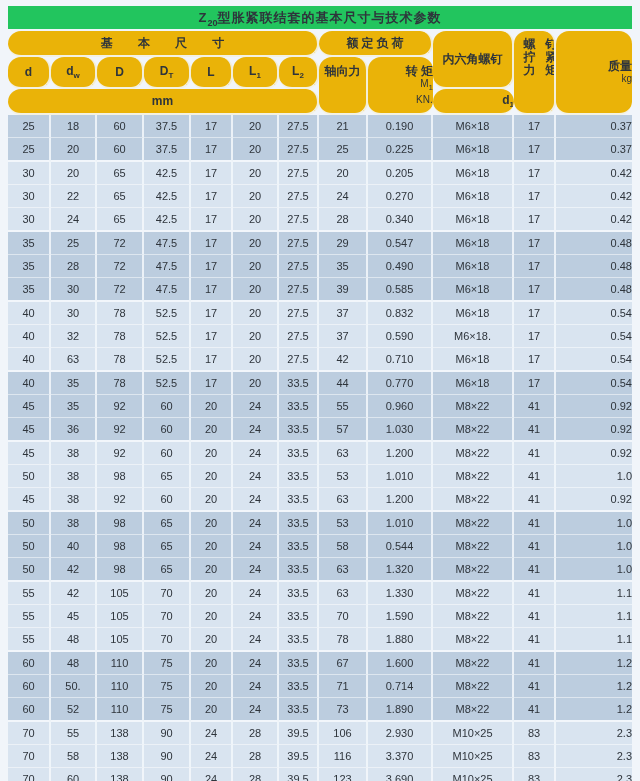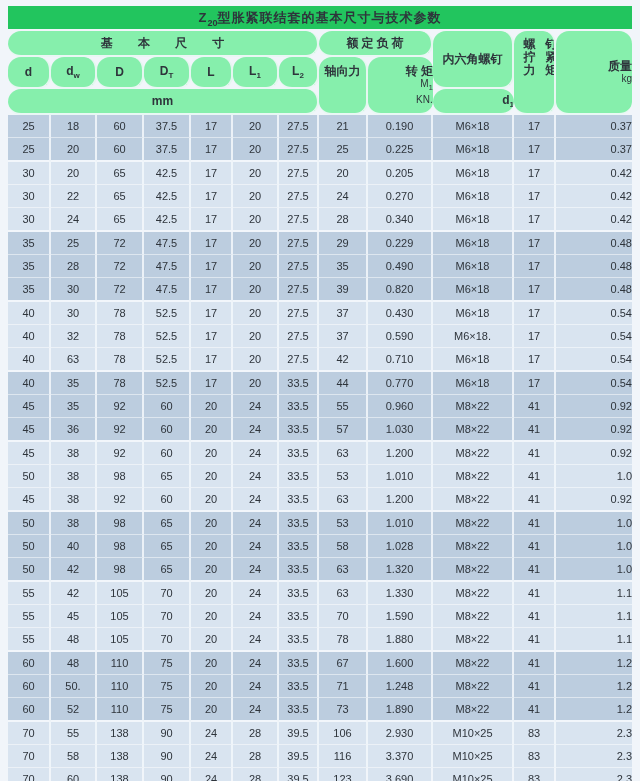--- a/index.html
+++ b/index.html
@@ -15,21 +15,21 @@
   }
   .title-bar sub{font-size:9px;letter-spacing:0;}
   table{border-collapse:separate;border-spacing:0;width:100%;table-layout:fixed;}
   th,td{
     padding:0;text-align:center;vertical-align:middle;
     border-right:2px solid rgba(244,248,252,0.85);
     overflow:hidden;white-space:nowrap;
   }
   th:last-child,td:last-child{border-right:none;text-align:right;}
   thead th{
-    background:#86efac;font-size:12px;font-weight:bold;
+    background:#eab308;font-size:12px;font-weight:bold;
     border-bottom:2px solid rgba(244,248,252,0.9);
     border-radius:13px;
   }
   thead tr.h-a th{height:24px;}
   thead tr.h-b th{height:30px;}
   thead tr.h-c th{height:24px;}
   thead .group-basic{letter-spacing:2.1em;text-indent:2.1em;}
   thead .group-load{letter-spacing:0.25em;text-indent:0.25em;margin-left:8px;}
   thead .unit,thead .sym{font-size:10px;font-weight:normal;line-height:12px;padding-left:48px;}
   thead .lbl{line-height:14px;}
@@ -181,21 +181,21 @@
       </tr>
       <tr class="r-dark">
         <td>35</td>
         <td>25</td>
         <td>72</td>
         <td>47.5</td>
         <td>17</td>
         <td>20</td>
         <td>27.5</td>
         <td>29</td>
-        <td>0.229</td>
+        <td>0.547</td>
         <td>M6×18</td>
         <td>17</td>
         <td>0.48</td>
       </tr>
       <tr class="r-dark">
         <td>35</td>
         <td>28</td>
         <td>72</td>
         <td>47.5</td>
         <td>17</td>
@@ -209,35 +209,35 @@
       </tr>
       <tr class="r-dark band-end">
         <td>35</td>
         <td>30</td>
         <td>72</td>
         <td>47.5</td>
         <td>17</td>
         <td>20</td>
         <td>27.5</td>
         <td>39</td>
-        <td>0.820</td>
+        <td>0.585</td>
         <td>M6×18</td>
         <td>17</td>
         <td>0.48</td>
       </tr>
       <tr class="r-light">
         <td>40</td>
         <td>30</td>
         <td>78</td>
         <td>52.5</td>
         <td>17</td>
         <td>20</td>
         <td>27.5</td>
         <td>37</td>
-        <td>0.430</td>
+        <td>0.832</td>
         <td>M6×18</td>
         <td>17</td>
         <td>0.54</td>
       </tr>
       <tr class="r-light">
         <td>40</td>
         <td>32</td>
         <td>78</td>
         <td>52.5</td>
         <td>17</td>
@@ -363,21 +363,21 @@
       </tr>
       <tr class="r-dark">
         <td>50</td>
         <td>40</td>
         <td>98</td>
         <td>65</td>
         <td>20</td>
         <td>24</td>
         <td>33.5</td>
         <td>58</td>
-        <td>1.028</td>
+        <td>0.544</td>
         <td>M8×22</td>
         <td>41</td>
         <td>1.0</td>
       </tr>
       <tr class="r-dark band-end">
         <td>50</td>
         <td>42</td>
         <td>98</td>
         <td>65</td>
         <td>20</td>
@@ -447,21 +447,21 @@
       </tr>
       <tr class="r-dark">
         <td>60</td>
         <td>50.</td>
         <td>110</td>
         <td>75</td>
         <td>20</td>
         <td>24</td>
         <td>33.5</td>
         <td>71</td>
-        <td>1.248</td>
+        <td>0.714</td>
         <td>M8×22</td>
         <td>41</td>
         <td>1.2</td>
       </tr>
       <tr class="r-dark band-end">
         <td>60</td>
         <td>52</td>
         <td>110</td>
         <td>75</td>
         <td>20</td>

